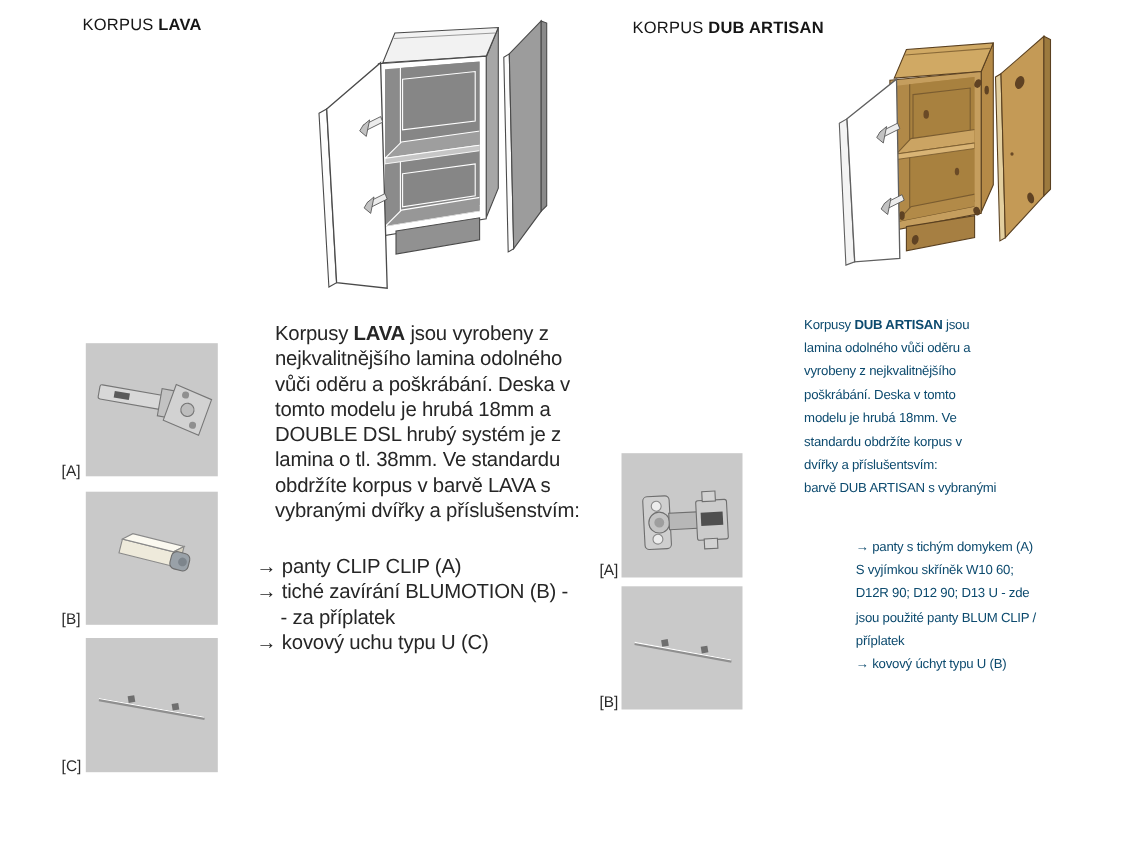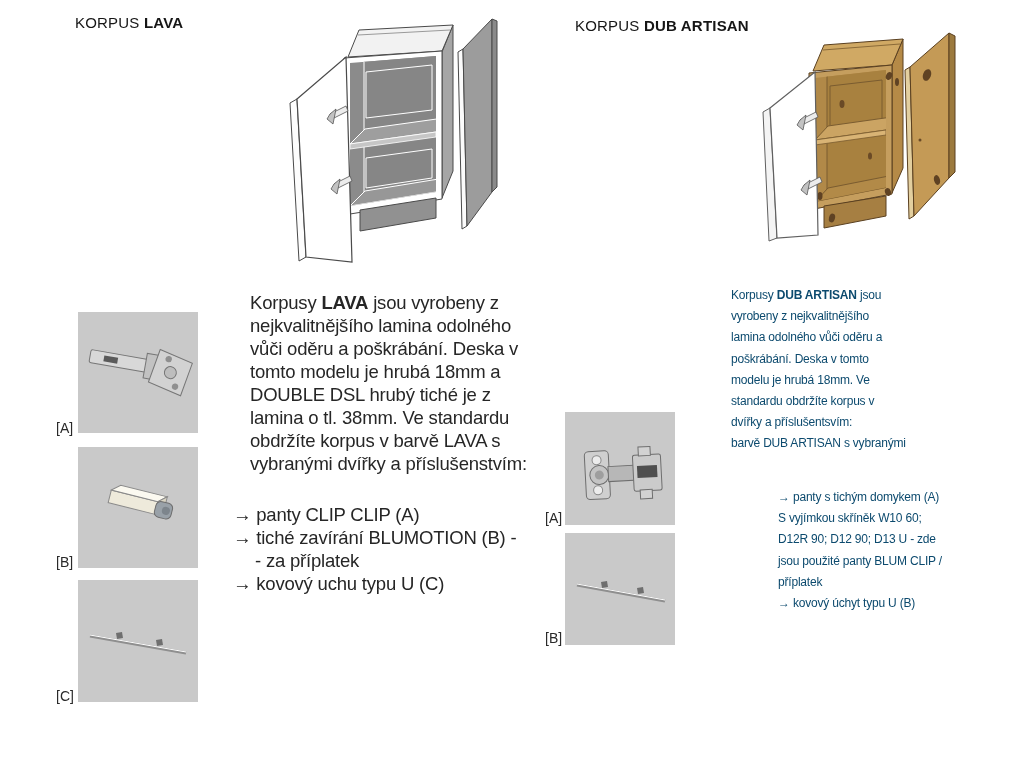--- a/index.html
+++ b/index.html
@@ -103,21 +103,21 @@
       <polygon points="78,60 84,59 85,65 79,66" fill="#6f6f6f"></polygon>
     </svg>
   </div>
   <div class="abs hw-label" style="left:56px;top:688px;">[C]</div>
 
   <div class="abs para" style="left:233px;top:291px;margin-left:17px;">
     <div><span>Korpusy </span><b>LAVA</b><span> jsou vyrobeny z</span></div>
     <div>nejkvalitnějšího lamina odolného</div>
     <div>vůči oděru a poškrábání. Deska v</div>
     <div>tomto modelu je hrubá 18mm a</div>
-    <div>DOUBLE DSL hrubý tiché je z</div>
+    <div>DOUBLE DSL hrubý systém je z</div>
     <div>lamina o tl. 38mm. Ve standardu</div>
     <div>obdržíte korpus v barvě LAVA s</div>
     <div>vybranými dvířky a příslušenstvím:</div>
   </div>
 
   <div class="abs para" style="left:233px;top:503px;">
     <div>→ panty CLIP CLIP (A)</div>
     <div>→ tiché zavírání BLUMOTION (B) -</div>
     <div class="indent">- za příplatek</div>
     <div>→ kovový uchu typu U (C)</div>
@@ -168,22 +168,22 @@
       <polygon points="2,10 8,5 5,20 -1,15" fill="#c2c2c2" stroke="#555" stroke-width="0.8"></polygon>
     </g>
     <g transform="translate(60,155)">
       <polygon points="2,10 18,2 20,7 4,15" fill="#ececec" stroke="#555" stroke-width="0.8"></polygon>
       <polygon points="2,10 8,5 5,20 -1,15" fill="#c2c2c2" stroke="#555" stroke-width="0.8"></polygon>
     </g>
   </svg>
 
   <div class="abs para-r" style="left:731px;top:285px;">
     <div><span>Korpusy </span><b>DUB ARTISAN</b><span> jsou</span></div>
+    <div>lamina odolného vůči oděru a</div>
     <div>vyrobeny z nejkvalitnějšího</div>
-    <div>lamina odolného vůči oděru a</div>
     <div>poškrábání. Deska v tomto</div>
     <div>modelu je hrubá 18mm. Ve</div>
     <div>standardu obdržíte korpus v</div>
     <div>dvířky a příslušentsvím:</div>
     <div>barvě DUB ARTISAN s vybranými</div>
   </div>
 
   <div class="abs para-r" style="left:731px;top:487px;margin-left:47px;">
     <div>→ panty s tichým domykem (A)</div>
     <div>S vyjímkou skříněk W10 60;</div>

